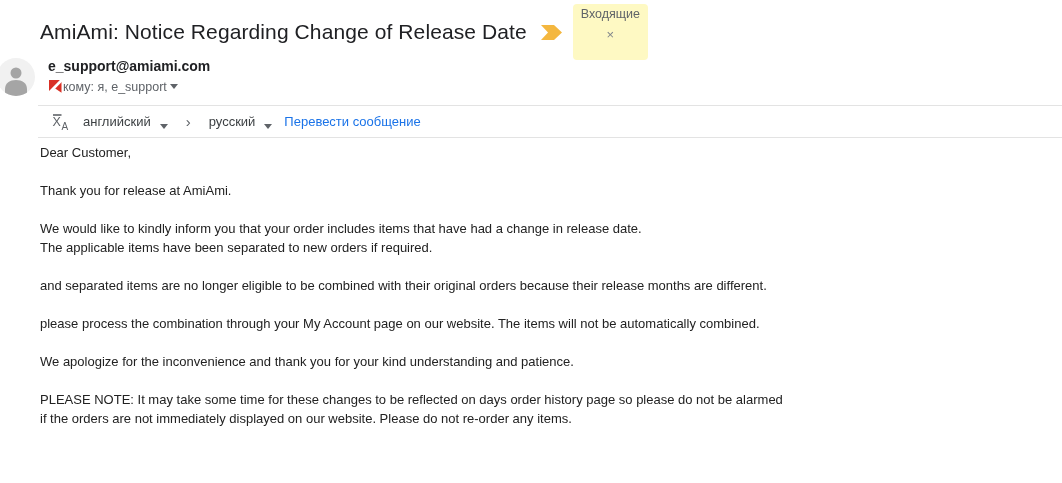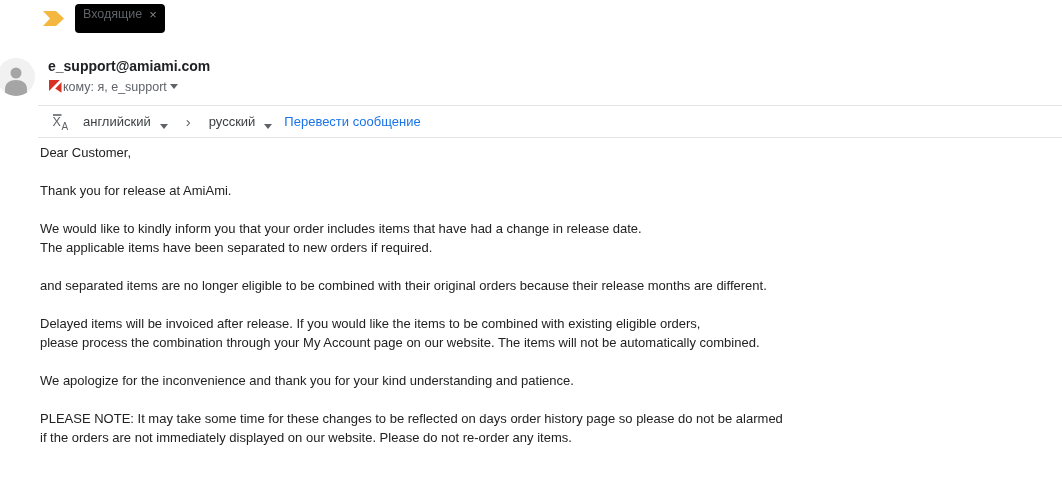--- a/index.html
+++ b/index.html
@@ -16,23 +16,23 @@
     position:absolute; left:40px; top:4px;
     display:flex; align-items:center; gap:11px;
     white-space:nowrap;
   }
   .subject {
     font-size:21px; font-weight:400; color:#202124; letter-spacing:.1px;
   }
   .imp-marker { display:inline-flex; align-items:center; margin-left:3px; cursor:pointer; }
   .label-chip {
     display:inline-flex; align-items:center; gap:7px;
-    background:#000000; border-radius:4px;
-    padding:3px 8px 12px 8px;
-    font-size:12.5px; color:#5f6368; cursor:pointer;
+    background:#fef9c3; border-radius:4px;
+    padding:3px 8px 19px 8px;
+    font-size:12.5px; color:#5f6368; cursor:pointer;flex-direction:column;
   }
   .label-chip .x { font-size:13px; color:#80868b; line-height:1; cursor:pointer; }
   
   .avatar {
     position:absolute; left:-3px; top:58px;
     width:38px; height:38px; border-radius:50%;
     background:#f1f1f1; overflow:hidden; cursor:pointer;
   }
   .sender-block { position:absolute; left:48px; top:58px; }
   .sender-email { font-size:14px; font-weight:700; color:#202124; cursor:pointer; }
@@ -61,20 +61,21 @@
     position:absolute; left:40px; top:143px; right:20px;
     font-size:13px; line-height:19px; color:#222;
   }
   .email-body p { margin:0 0 19px 0; }
   .email-body .line { white-space:nowrap; }
 </style>
 </head>
 <body>
 
 <div class="subject-row">
+  <h1 class="subject">AmiAmi: Notice Regarding Change of Release Date</h1>
   <span class="imp-marker">
     <svg width="21" height="15" viewBox="0 0 21 15">
       <polygon points="0,0 13,0 21,7.5 13,15 0,15 7,7.5" fill="#f4b73f"></polygon>
     </svg>
   </span>
   <span class="label-chip">
     <span>Входящие</span>
     <span class="x">×</span>
   </span>
 </div>
@@ -130,21 +131,20 @@
     <span class="line">Thank you for release at AmiAmi.</span>
   </p>
   <p>
     <span class="line" style="display:block">We would like to kindly inform you that your order includes items that have had a change in release date.</span>
     <span class="line" style="display:block">The applicable items have been separated to new orders if required.</span>
   </p>
   <p>
     <span class="line" style="display:block">and separated items are no longer eligible to be combined with their original orders because their release months are different.</span>
   </p>
   <p>
-    <span class="line" style="display:block">Delayed items will be invoiced after release. If you would like the items to be combined with existing eligible orders,</span>
     <span class="line" style="display:block">please process the combination through your My Account page on our website. The items will not be automatically combined.</span>
   </p>
   <p>
     <span class="line">We apologize for the inconvenience and thank you for your kind understanding and patience.</span>
   </p>
   <p>
     <span class="line" style="display:block">PLEASE NOTE: It may take some time for these changes to be reflected on days order history page so please do not be alarmed</span>
     <span class="line" style="display:block">if the orders are not immediately displayed on our website. Please do not re-order any items.</span>
   </p>
 </div>

